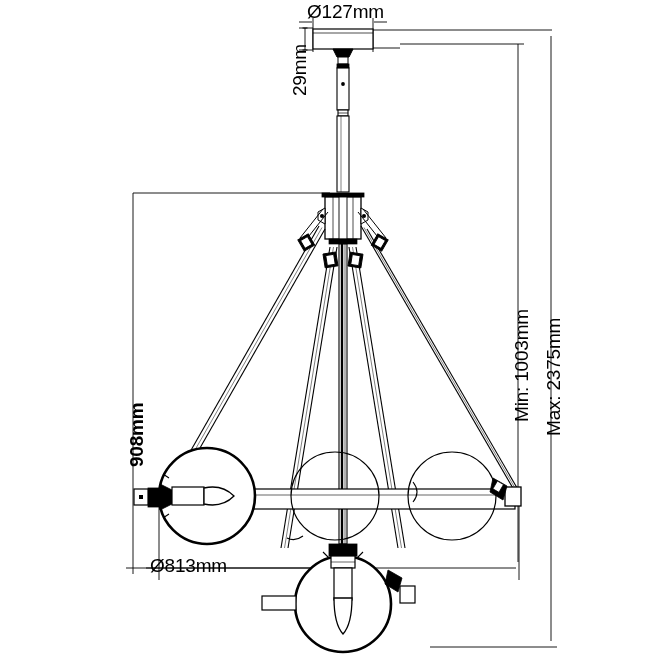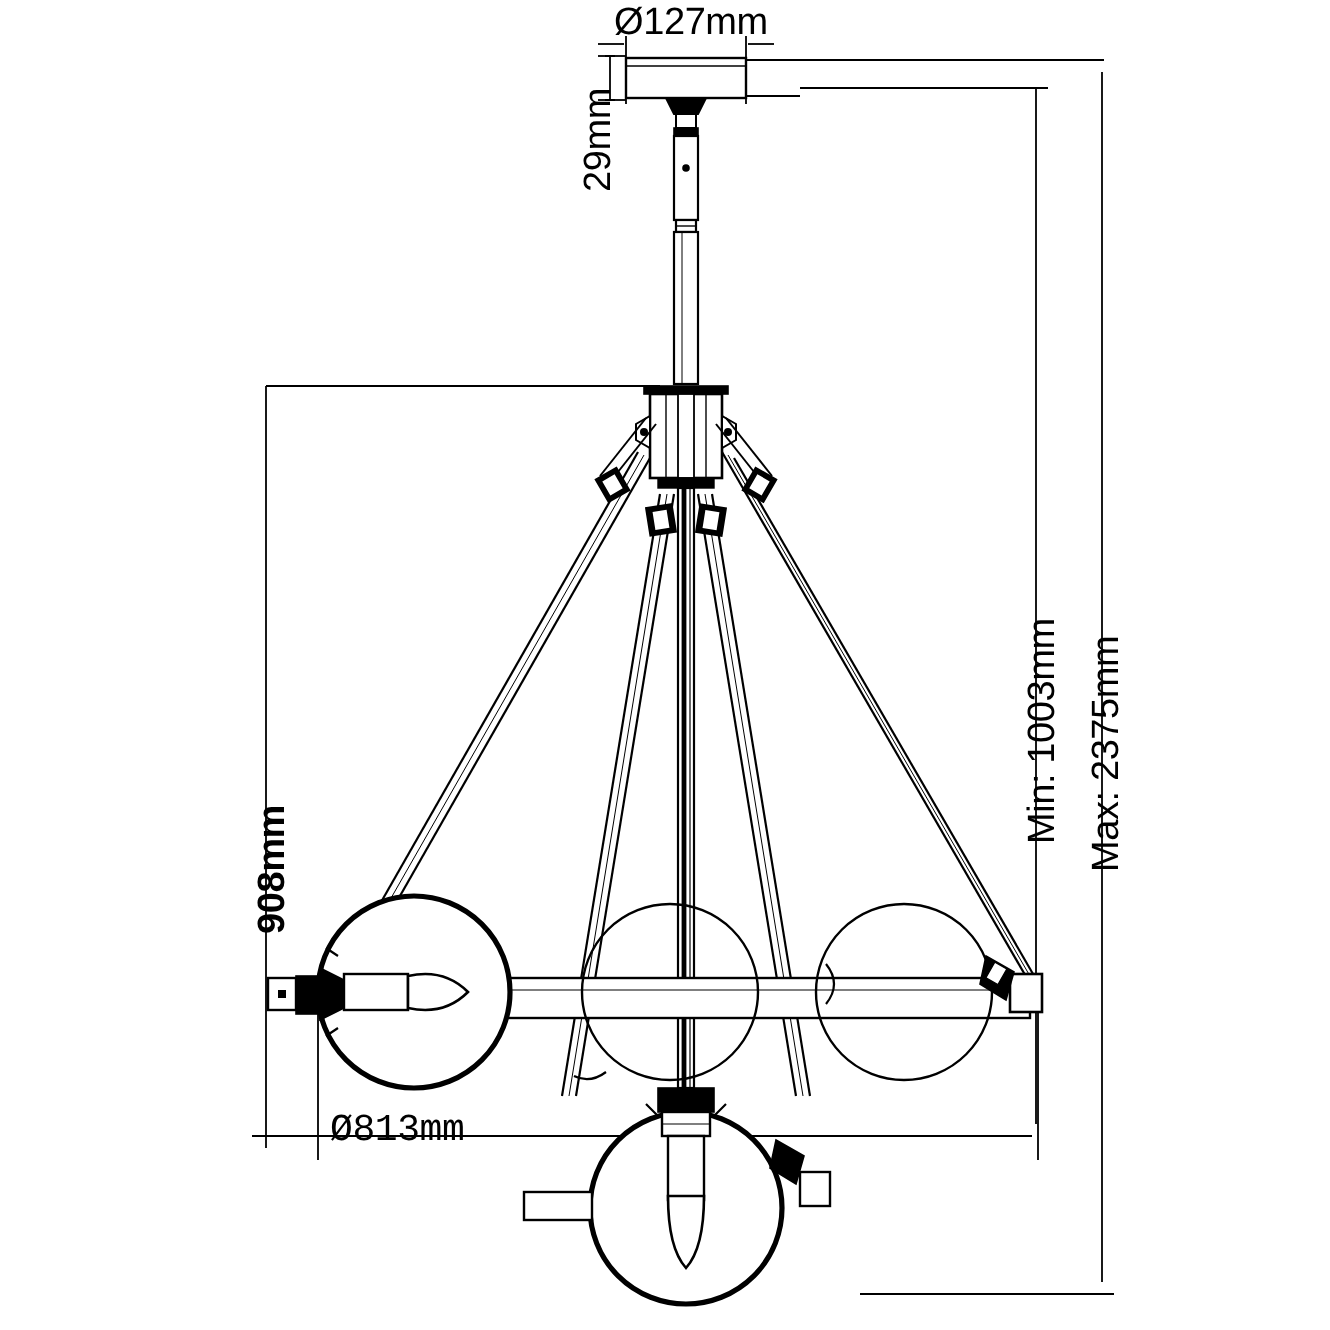--- a/index.html
+++ b/index.html
@@ -234,19 +234,19 @@
     </g>
 
   </svg>
 
   <div class="dim-label dim-h" style="left:307px; top:2px;">Ø127mm</div>
 
   <div class="dim-label dim-v rot270" style="left:290px; top:96px;">29mm</div>
 
   <div class="dim-label dim-v rot270" style="left:127px; top:467px; font-weight:bold;">908mm</div>
 
-  <div class="dim-label dim-h" style="left:165px; top:556px;font-family:Liberation Mono, monospace;">Ø813mm</div>
+  <div class="dim-label dim-h" style="left:150px; top:556px;">Ø813mm</div>
 
   <div class="dim-label dim-v rot270" style="left:512px; top:422px;">Min: 1003mm</div>
 
   <div class="dim-label dim-v rot270" style="left:544px; top:436px;">Max: 2375mm</div>
 
 </div>
 
 </body></html>

